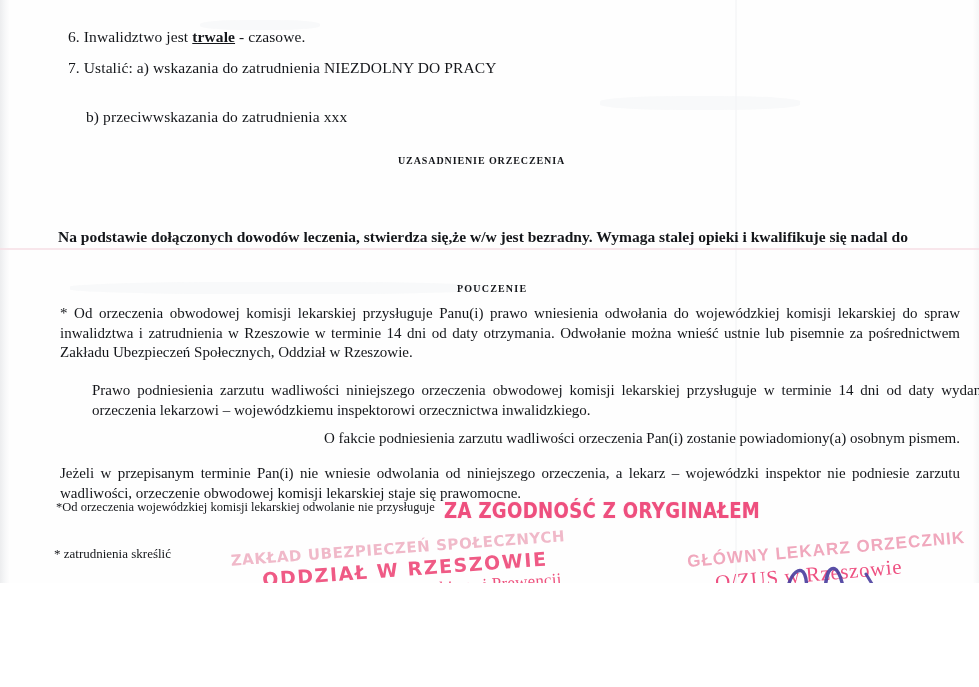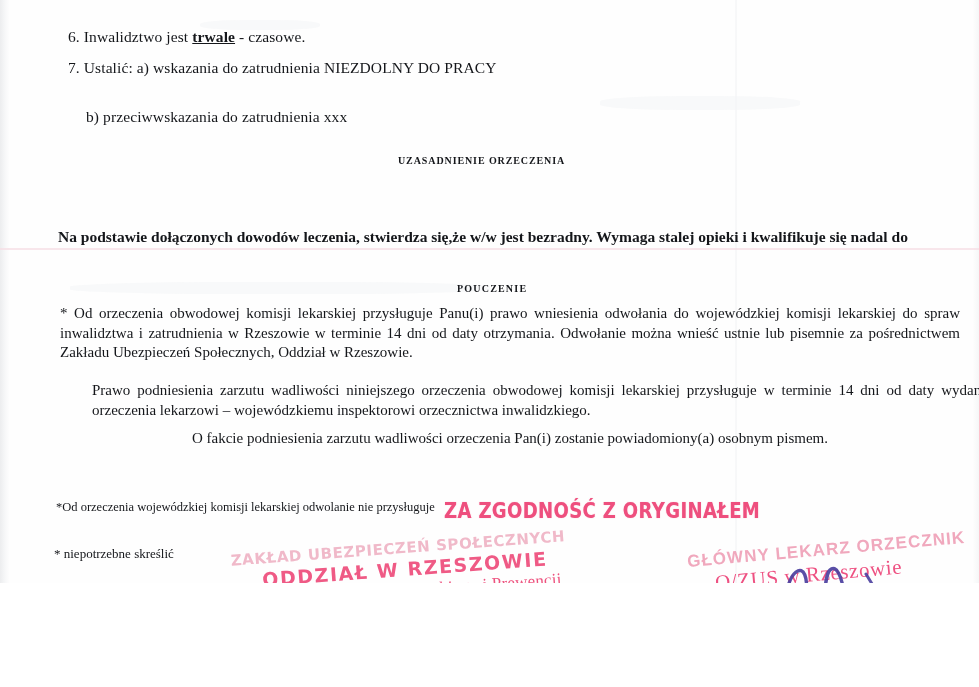--- a/index.html
+++ b/index.html
@@ -65,21 +65,21 @@
     font-weight: bold;
     letter-spacing: .9px;
   }
   .para {
     position: absolute;
     font-size: 15px;
     line-height: 19.5px;
     text-align: justify;
     text-justify: inter-word;
   }
-  .para.nojust { text-align: center; }
+  .para.nojust { text-align: right; }
   .b { font-weight: normal; }
   .justif {
     position: absolute;
     font-size: 15.5px;
     line-height: 26px;
     font-weight: bold;
   }
   .footnote {
     position: absolute;
     font-size: 12.5px;
@@ -225,26 +225,27 @@
   <div class="para" style="left:60px; top:304px; width:900px;">
     <span>* Od orzeczenia obwodowej komisji lekarskiej przysługuje Panu(i) prawo wniesienia odwołania do wojewódzkiej komisji lekarskiej do spraw inwalidztwa i zatrudnienia w</span>
     <span class="b">Rzeszowie</span>
     <span>w terminie 14 dni od daty otrzymania. Odwołanie można wnieść ustnie lub pisemnie za pośrednictwem Zakładu Ubezpieczeń Społecznych, Oddział w  Rzeszowie.</span>
   </div>
 
   <div class="para" style="left:60px; top:381px; width:900px;margin-left:32px;">Prawo podniesienia zarzutu wadliwości niniejszego orzeczenia obwodowej komisji lekarskiej przysługuje w terminie 14 dni od daty wydania orzeczenia lekarzowi – wojewódzkiemu inspektorowi orzecznictwa inwalidzkiego.</div>
 
   <div class="para nojust" style="left:60px; top:429px; width:900px;">O fakcie podniesienia zarzutu wadliwości orzeczenia Pan(i) zostanie powiadomiony(a) osobnym pismem.</div>
 
+  <div class="para" style="left:60px; top:464px; width:900px;">Jeżeli w przepisanym terminie Pan(i) nie wniesie odwolania od niniejszego orzeczenia, a lekarz – wojewódzki inspektor nie podniesie zarzutu wadliwości, orzeczenie obwodowej komisji lekarskiej staje się prawomocne.</div>
 
   <div class="footnote" style="left:56px; top:500px;">*Od orzeczenia wojewódzkiej komisji lekarskiej odwolanie nie przysługuje</div>
 
   <div class="stamp stamp-certify" style="left:444px; top:499px;">ZA ZGODNOŚĆ Z ORYGINAŁEM</div>
 
-  <div class="small-note" style="left:54px; top:546px;">* niepotrzebne skreślić</div>
+  <div class="small-note" style="left:54px; top:546px;">* zatrudnienia skreślić</div>
 
   <div class="stamp stamp-zus" style="left:228px; top:552px;">
     <div class="zus-l1" style="margin-left:6px;">ZAKŁAD UBEZPIECZEŃ SPOŁECZNYCH</div>
     <div class="zus-l2" style="margin-left:36px; margin-top:1px;">ODDZIAŁ W RZESZOWIE</div>
     <div class="zus-l3" style="margin-left:2px; margin-top:1px;">Wydział Orzecznictwa Lekarskiego i Prewencji</div>
     <div class="zus-l4" style="margin-left:0px; margin-top:2px;">35-006 Rzeszów, ul. Siemiradzkiego 10</div>
     <div style="margin-left:-4px; margin-top:2px; position:relative;">
       <span class="zus-l5">tel. (17) 867 50 00,</span>
       <span class="zus-l5" style="margin-left:30px;">(17) 867 52 41</span>
     </div>

